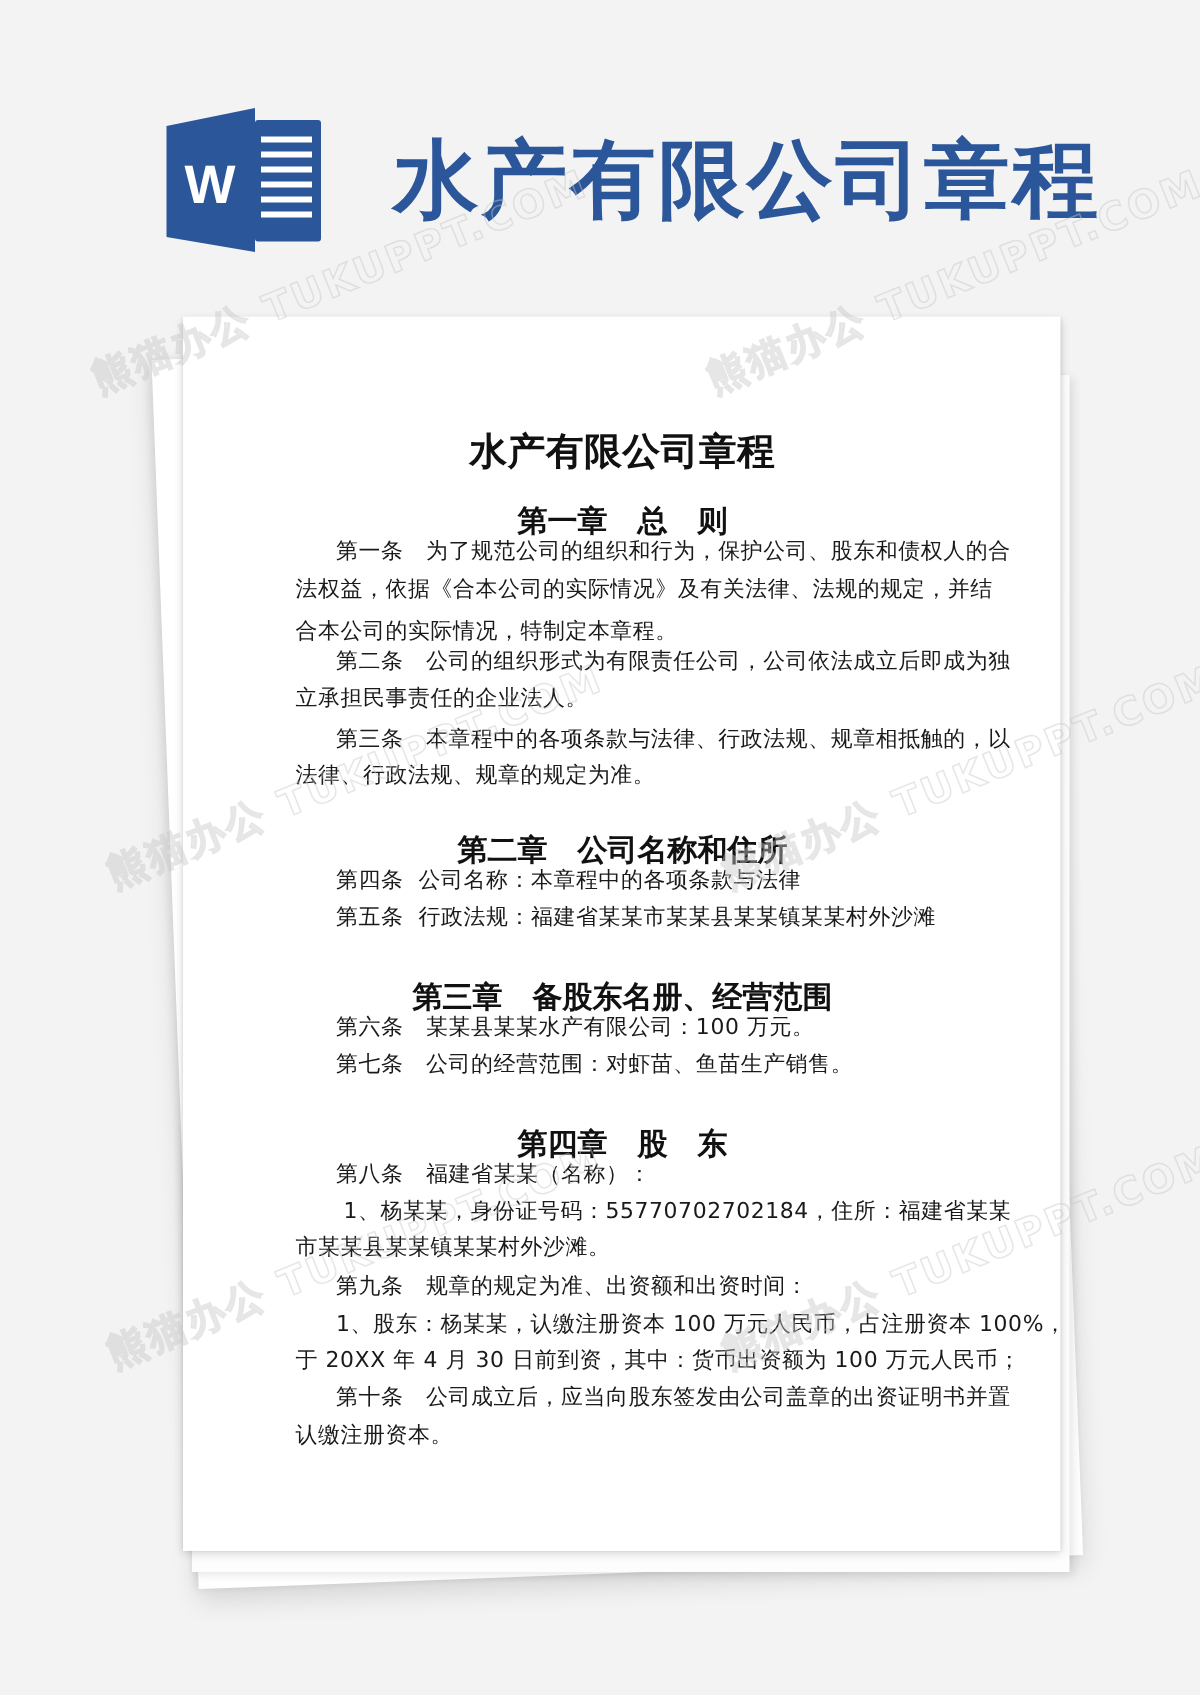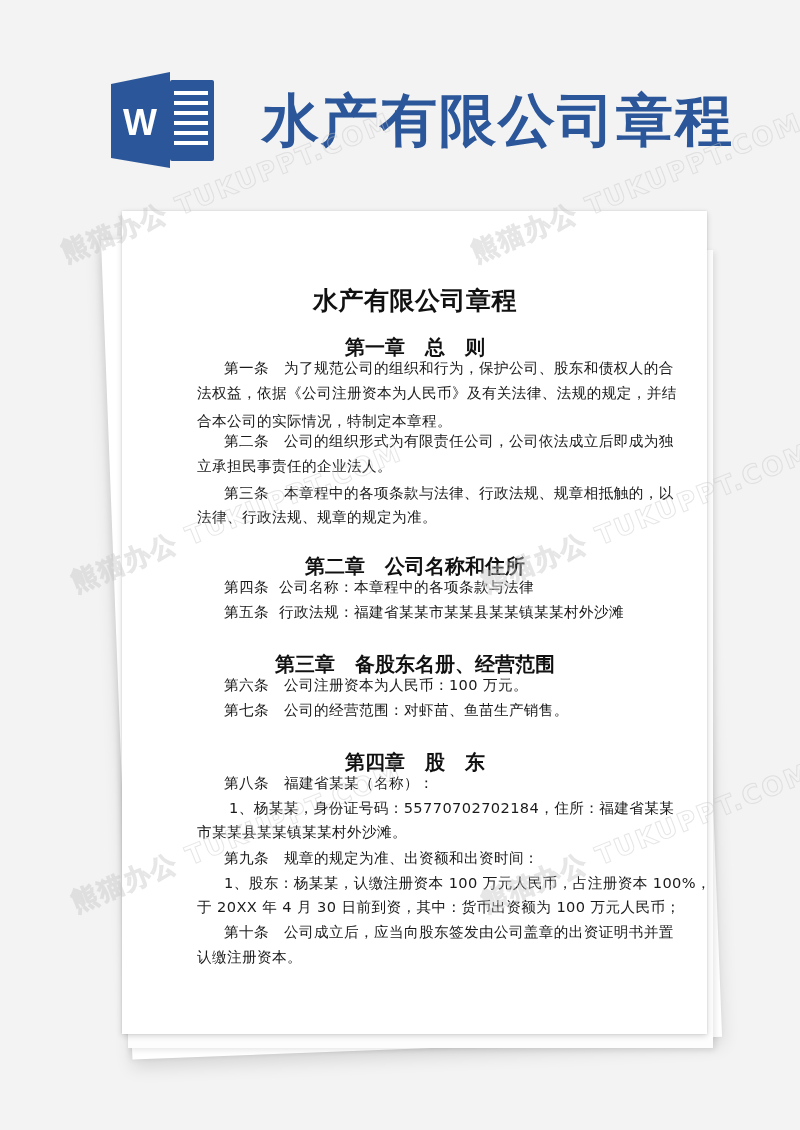--- a/index.html
+++ b/index.html
@@ -79,33 +79,33 @@
 
 <div class="sheet-back"></div>
 <div class="sheet-back2"></div>
 
 <div class="page">
   <div class="doc">
     <div class="doc-title">水产有限公司章程</div>
 
     <div class="chapter" style="top:123px">第一章　总　则</div>
     <div class="line indent" style="top:148px">第一条　为了规范公司的组织和行为，保护公司、股东和债权人的合</div>
-    <div class="line" style="top:173px">法权益，依据《公司注册资本为人民币》及有关法律、法规的规定，并结</div>
+    <div class="line" style="top:173px">法权益，依据《合本公司的实际情况》及有关法律、法规的规定，并结</div>
     <div class="line" style="top:201px">合本公司的实际情况，特制定本章程。</div>
     <div class="line indent" style="top:221px">第二条　公司的组织形式为有限责任公司，公司依法成立后即成为独</div>
     <div class="line" style="top:246px">立承担民事责任的企业法人。</div>
     <div class="line indent" style="top:273px">第三条　本章程中的各项条款与法律、行政法规、规章相抵触的，以</div>
     <div class="line" style="top:297px">法律、行政法规、规章的规定为准。</div>
 
     <div class="chapter" style="top:342px">第二章　公司名称和住所</div>
     <div class="line indent" style="top:367px">第四条  公司名称：本章程中的各项条款与法律</div>
     <div class="line indent" style="top:392px">第五条  行政法规：福建省某某市某某县某某镇某某村外沙滩</div>
 
     <div class="chapter" style="top:440px">第三章　备股东名册、经营范围</div>
-    <div class="line indent" style="top:465px">第六条　公司注册资本为人民币：100 万元。</div>
+    <div class="line indent" style="top:465px">第六条　某某县某某水产有限公司：100 万元。</div>
     <div class="line indent" style="top:490px">第七条　公司的经营范围：对虾苗、鱼苗生产销售。</div>
 
     <div class="chapter" style="top:538px">第四章　股　东</div>
     <div class="line indent" style="top:563px">第八条　福建省某某（名称）：</div>
     <div class="line indent" style="top:588px"> 1、杨某某，身份证号码：55770702702184，住所：福建省某某</div>
     <div class="line" style="top:612px">市某某县某某镇某某村外沙滩。</div>
     <div class="line indent" style="top:638px">第九条　规章的规定为准、出资额和出资时间：</div>
     <div class="line indent" style="top:663px">1、股东：杨某某，认缴注册资本 100 万元人民币，占注册资本 100%，</div>
     <div class="line" style="top:687px">于 20XX 年 4 月 30 日前到资，其中：货币出资额为 100 万元人民币；</div>
     <div class="line indent" style="top:712px">第十条　公司成立后，应当向股东签发由公司盖章的出资证明书并置</div>

